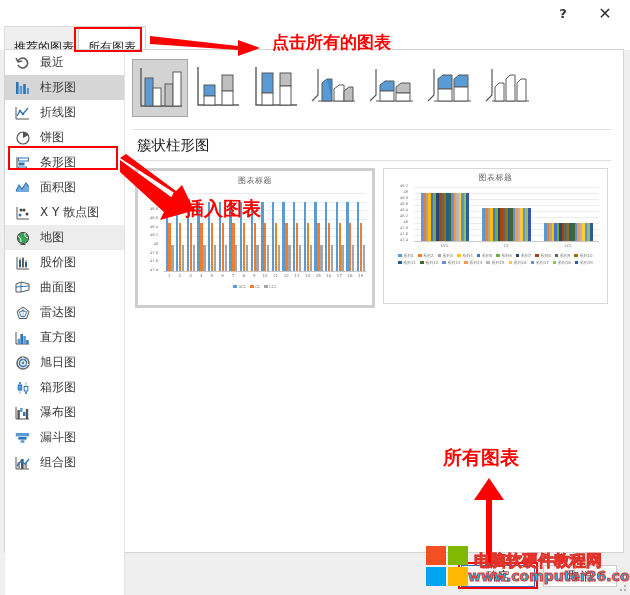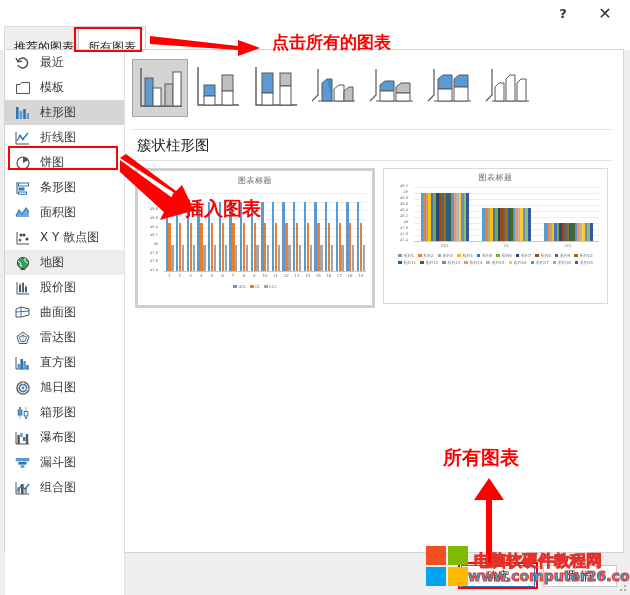--- a/index.html
+++ b/index.html
@@ -152,28 +152,20 @@
 
   <div class="sidebar" id="sidebar">
       <div class="side-item">
         <span class="side-ico">
           <svg width="15" height="14" viewBox="0 0 15 14">
             <path d="M3 5 A5 5 0 1 1 3 9" fill="none" stroke="#555" stroke-width="1.5"></path>
             <path d="M1 2 L3 6 L7 5" fill="none" stroke="#555" stroke-width="1.5"></path>
           </svg>
         </span>
         <span>最近</span>
-      </div>
-      <div class="side-item">
-        <span class="side-ico">
-          <svg width="14" height="13" viewBox="0 0 14 13">
-            <path d="M0.5 3.5 L0.5 12.5 L13.5 12.5 L13.5 1.5 L5.5 1.5 L4 3.5 Z" fill="#fff" stroke="#555" stroke-width="1"></path>
-          </svg>
-        </span>
-        <span>模板</span>
       </div>
       <div class="side-item sel">
         <span class="side-ico">
           <svg width="15" height="14" viewBox="0 0 15 14">
             <rect x="1" y="1" width="2.6" height="12" fill="#2e75b6"></rect>
             <rect x="4.6" y="5" width="2.6" height="8" fill="#5b9bd5"></rect>
             <rect x="8.2" y="3" width="2.6" height="10" fill="#2e75b6"></rect>
             <rect x="11.8" y="7" width="2.2" height="6" fill="#5b9bd5"></rect>
           </svg>
         </span>

